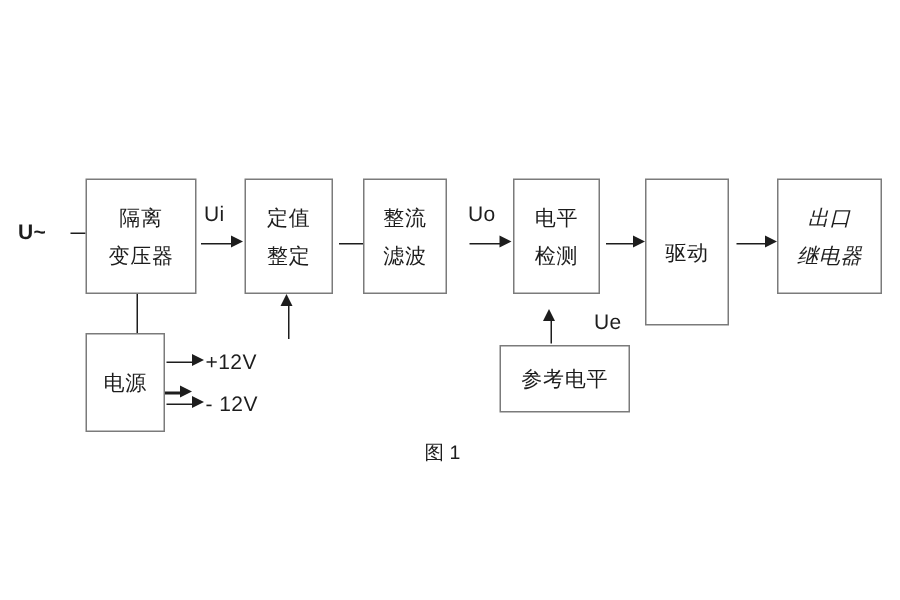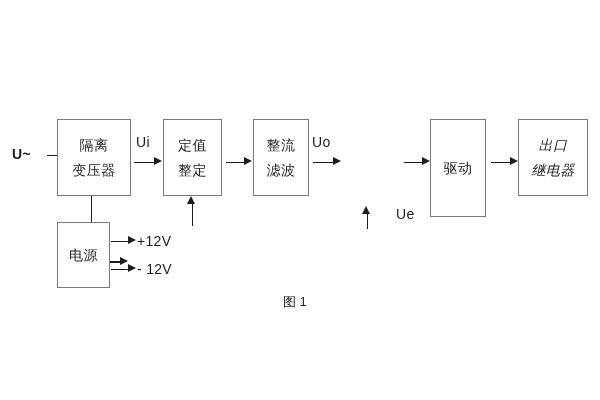--- a/index.html
+++ b/index.html
@@ -104,29 +104,33 @@
   <div class="arrow-r" style="left:154px; top:157px;"></div>
 
   <div class="box" style="left:163px; top:119px; width:59px; height:77px;">
     <span class="ln">定值</span>
     <span class="ln">整定</span>
   </div>
 
   <div class="hline" style="left:226px; top:161.5px; width:19px;"></div>
   <div class="arrow-r" style="left:244px; top:157px;"></div>
 
-  <div class="box" style="left:253px; top:119px; width:56px; height:77px;">
+  <div class="box" style="left:242px; top:119px; width:56px; height:77px;">
     <span class="ln">整流</span>
     <span class="ln">滤波</span>
   </div>
 
   <div class="lbl" style="left:312px; top:134px;text-align:center;">Uo</div>
   <div class="hline" style="left:313px; top:161.5px; width:21px;"></div>
   <div class="arrow-r" style="left:333px; top:157px;"></div>
 
+  <div class="box" style="left:342px; top:119px; width:58px; height:77px;">
+    <span class="ln">电平</span>
+    <span class="ln">检测</span>
+  </div>
 
   <div class="hline" style="left:404px; top:161.5px; width:19px;"></div>
   <div class="arrow-r" style="left:422px; top:157px;"></div>
 
   <div class="box" style="left:430px; top:119px; width:56px; height:98px;">
     <span class="ln">驱动</span>
   </div>
 
   <div class="hline" style="left:491px; top:161.5px; width:20px;"></div>
   <div class="arrow-r" style="left:510px; top:157px;"></div>
@@ -145,20 +149,23 @@
   <div class="lbl" style="left:137px; top:233px;">+12V</div>
 
   <div class="hline" style="left:111px; top:268.5px; width:18px;"></div>
   <div class="arrow-r" style="left:128px; top:264px;"></div>
   <div class="lbl" style="left:137px; top:261px;">- 12V</div>
 
 
   <div class="vline" style="left:191.5px; top:203px; height:23px;"></div>
   <div class="arrow-u" style="left:187px; top:196px;"></div>
 
+  <div class="box" style="left:333px; top:230px; width:87px; height:45px;">
+    <span class="ln">参考电平</span>
+  </div>
 
   <div class="vline" style="left:366.5px; top:213px; height:16px;"></div>
   <div class="arrow-u" style="left:362px; top:206px;"></div>
   <div class="lbl" style="left:396px; top:206px;">Ue</div>
 
   <div class="caption" style="left:283px; top:293px;">图 1</div>
 
 </div>
 
 </body></html>

